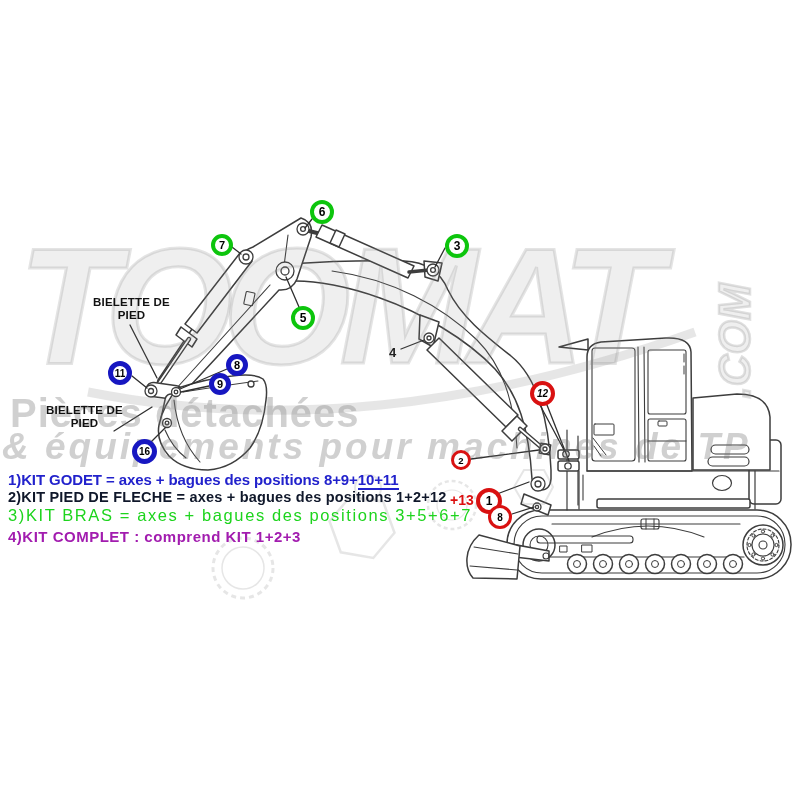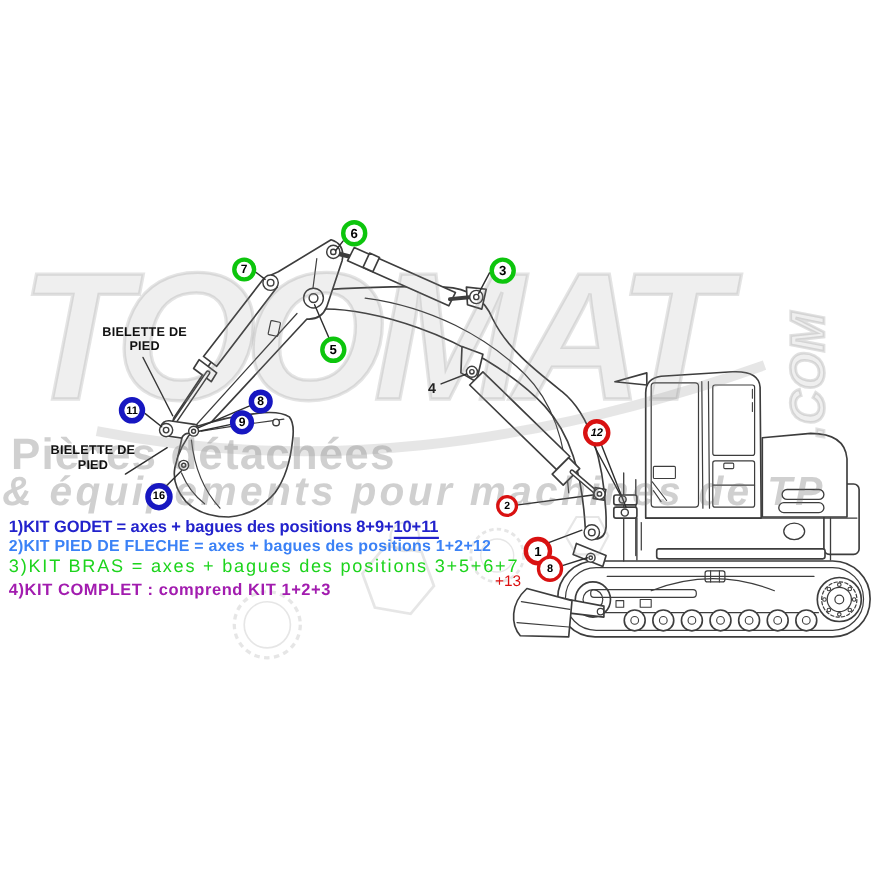--- a/index.html
+++ b/index.html
@@ -57,27 +57,27 @@
   .m-green { border:4.5px solid #0dc50d; }
   .m-blue  { border:5px solid #1717c1; }
   .m-red   { border:4.5px solid #d91111; }
 
   
   .legend-line {
     position:absolute; left:8px; z-index:40; white-space:nowrap;
     font-family:"Liberation Sans", sans-serif;
   }
   .lg1 { top:471px; font-size:15px;   font-weight:bold; color:#2222cc; letter-spacing:-0.1px; }
-  .lg2 { top:489px; font-size:14.5px; font-weight:bold; color:#3b82f6; letter-spacing:0.2px; }
+  .lg2 { top:489px; font-size:14.5px; font-weight:bold; color:#0f172a; letter-spacing:0.2px; }
   .lg3 { top:506px; font-size:16.5px; font-weight:normal; color:#1dd41d; letter-spacing:1.6px; }
   .lg4 { top:528px; font-size:15px;   font-weight:bold; color:#a21caf; letter-spacing:0.5px; }
   .lg-u { border-bottom:2px solid currentColor; }
   .legend-wrap {
-    position:absolute; left:450px; top:520px; z-index:40; color:#dc0f0f;
-    font-family:"Liberation Sans", sans-serif; font-weight:normal; font-size:14px;
+    position:absolute; left:450px; top:492px; z-index:40; color:#dc0f0f;
+    font-family:"Liberation Sans", sans-serif; font-weight:bold; font-size:14px;
   }
 </style>
 </head>
 <body>
 
 <div id="canvas">
 
   <svg id="drawing" width="800" height="800" viewBox="0 0 800 800">
     <g fill="#ffffff" stroke="#3d3d3d" stroke-width="1.5" stroke-linejoin="round" stroke-linecap="round">
 

